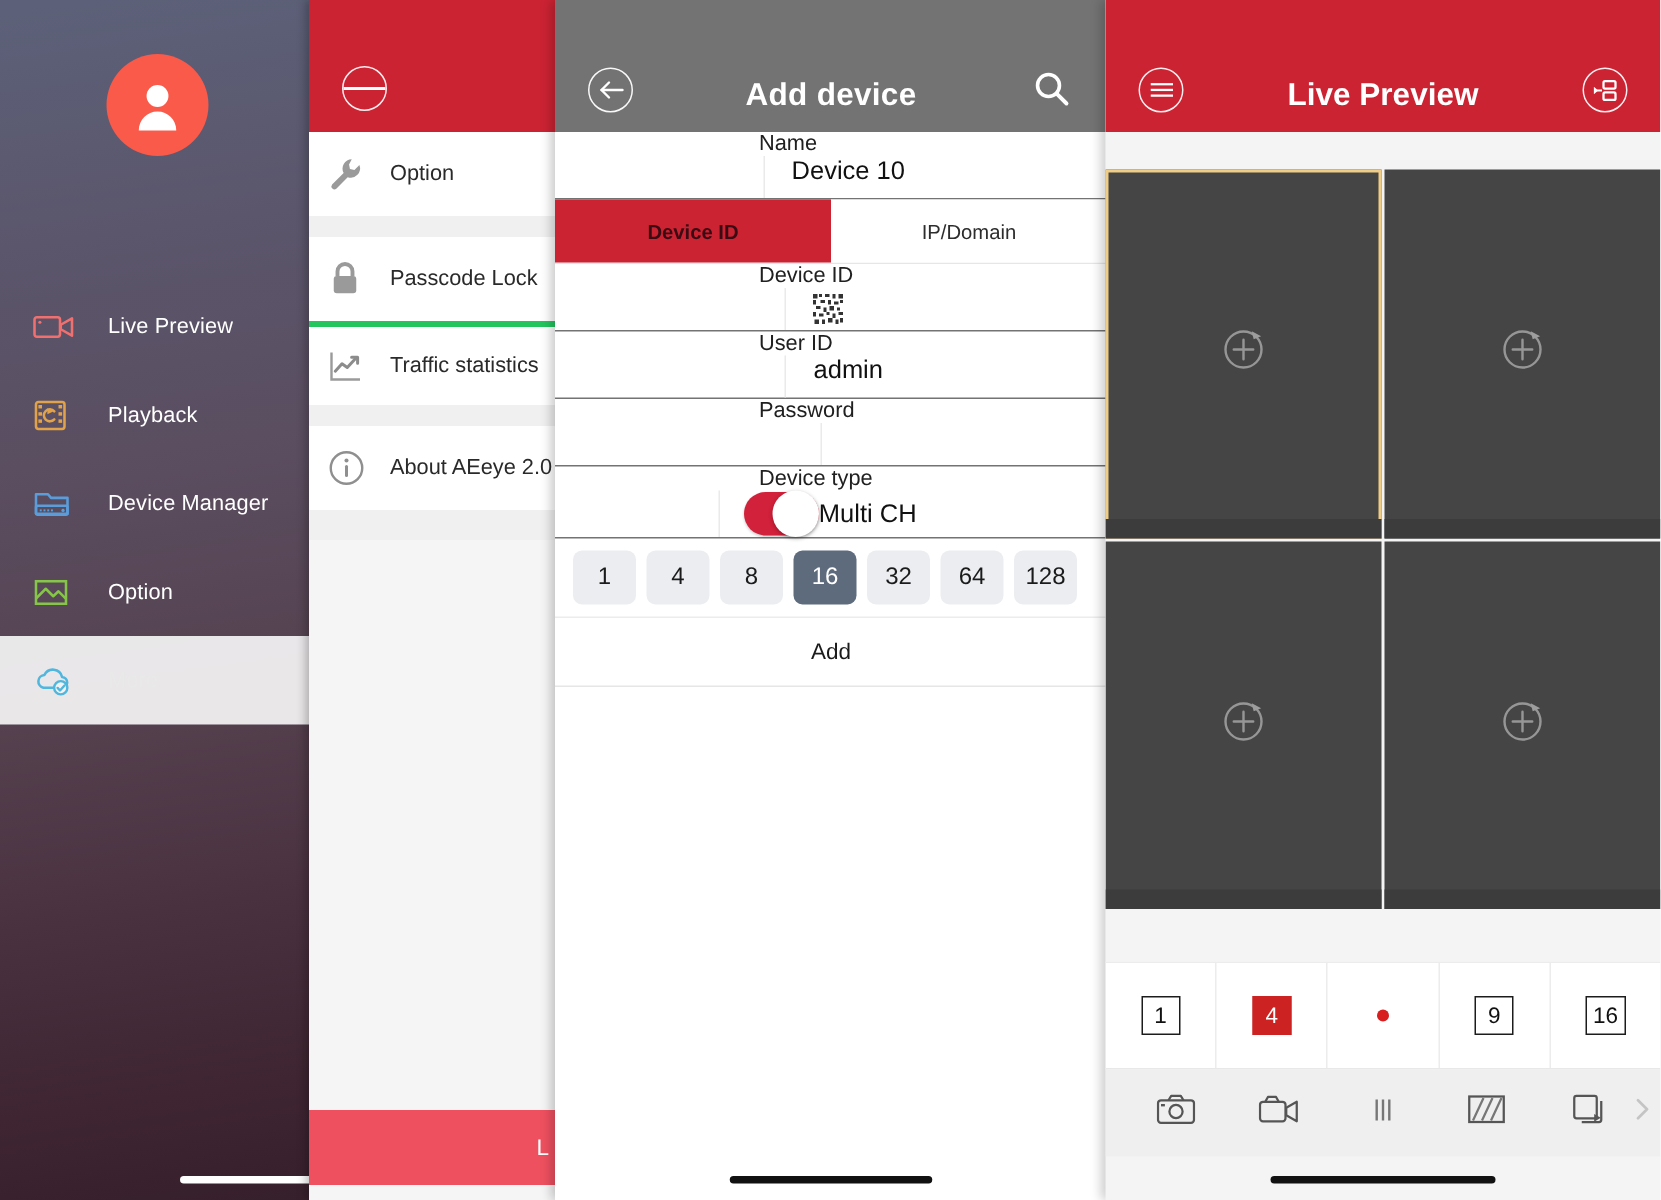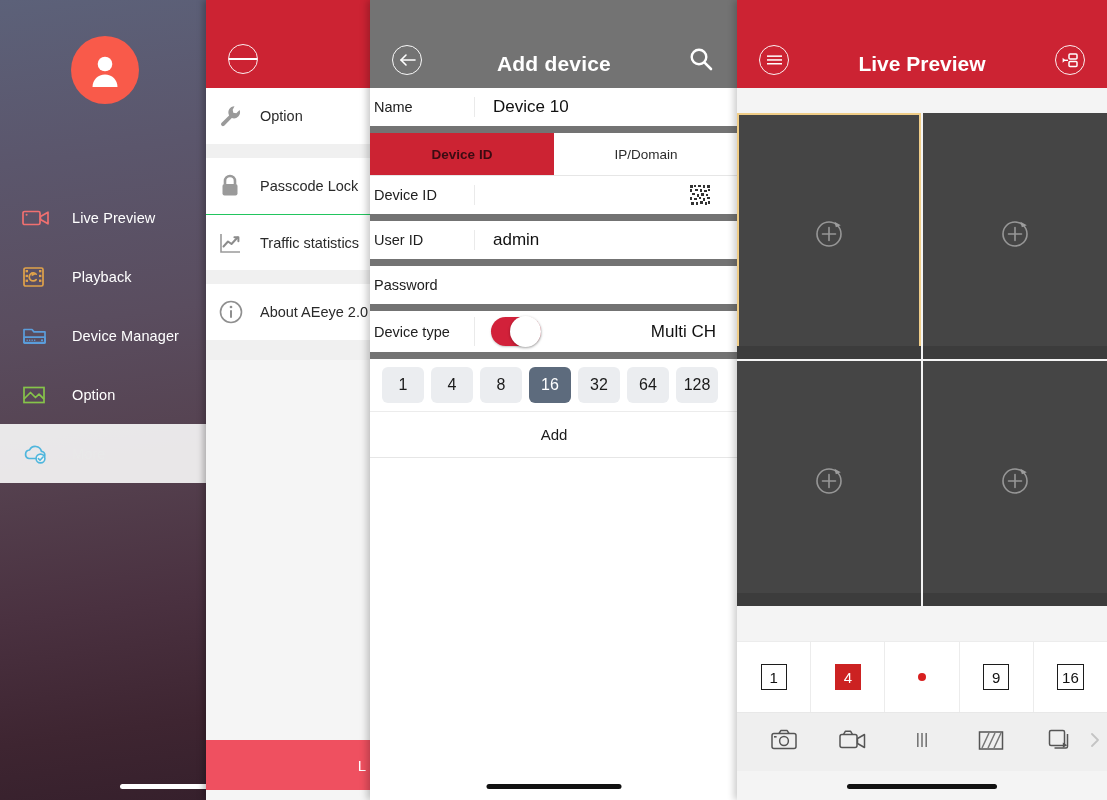--- a/index.html
+++ b/index.html
@@ -47,21 +47,21 @@
     border:1.6px solid rgba(255,255,255,.92);
     display:flex; align-items:center; justify-content:center;
   }
   .hamburger-circle i { display:block; width:13px; height:1.6px; background:#fff; margin:1.6px 0; }
   .opt-body { background:#f5f5f5; }
   .opt-group { background:#ffffff; }
   .opt-row {
     height:56px; display:flex; align-items:center; padding-left:12px;
     font-size:14.5px; color:#2a2a2a; background:#fff; white-space:nowrap;
   }
-  .opt-row + .opt-row { border-top:1px solid #22c55e; }
+  .opt-row + .opt-row { border-top:4px solid #22c55e; }
   .opt-icon { width:38px; display:flex; align-items:center; color:#9a9a9a; }
   .opt-label { margin-left:4px; }
   .opt-spacer { height:14px; background:#f0f0f0; }
   .opt-footer-btn {
     position:absolute; left:0; bottom:10px; width:100%; height:50px;
     background:#ef5060; color:#fff; font-size:15px;
     display:flex; align-items:center; justify-content:flex-end; padding-right:6px;
     overflow:hidden;
   }
 
@@ -77,21 +77,21 @@
     border-radius:50%; border:1.6px solid rgba(255,255,255,.95);
     display:flex; align-items:center; justify-content:center;
   }
   .add-title {
     position:absolute; left:0; right:0; bottom:12px; text-align:center;
     color:#fff; font-size:21px; font-weight:bold; letter-spacing:.2px;
   }
   .search-btn { position:absolute; right:22px; bottom:14px; width:28px; height:28px; }
   .frow {
     display:flex; align-items:center; height:45px;
-    border-bottom:7px solid #737373; padding-left:4px;
+    border-bottom:1px solid #737373; padding-left:4px;flex-direction:column;
   }
   .flabel { width:100px; padding-left:0; font-size:14.5px; color:#202020; }
   .fvalue {
     flex:1; border-left:1px solid #eaeaea; padding-left:18px;
     font-size:17px; color:#111;
   }
   .fvalue.empty { color:#bdbdbd; }
   .tabs { display:flex; height:43px; border-bottom:1px solid #e6e6e6; }
   .tab {
     flex:1; display:flex; align-items:center; justify-content:center;

